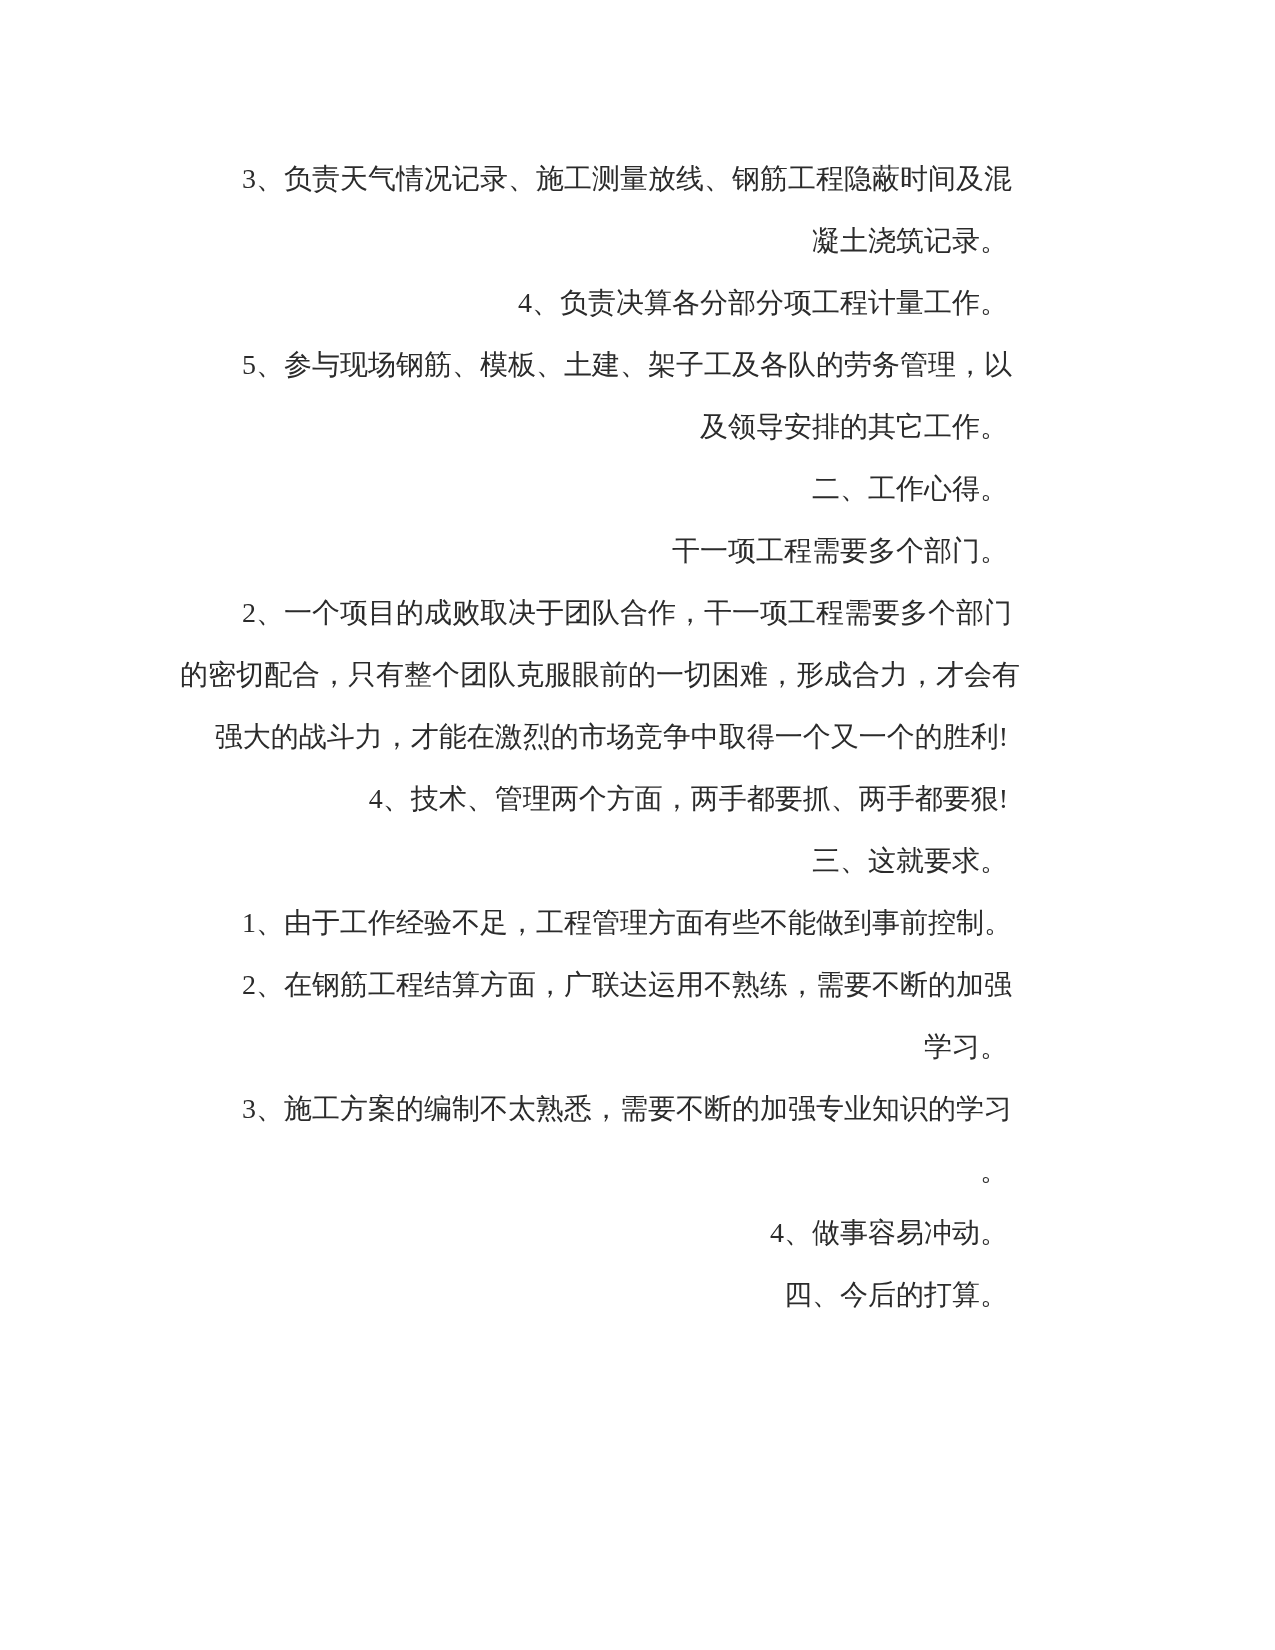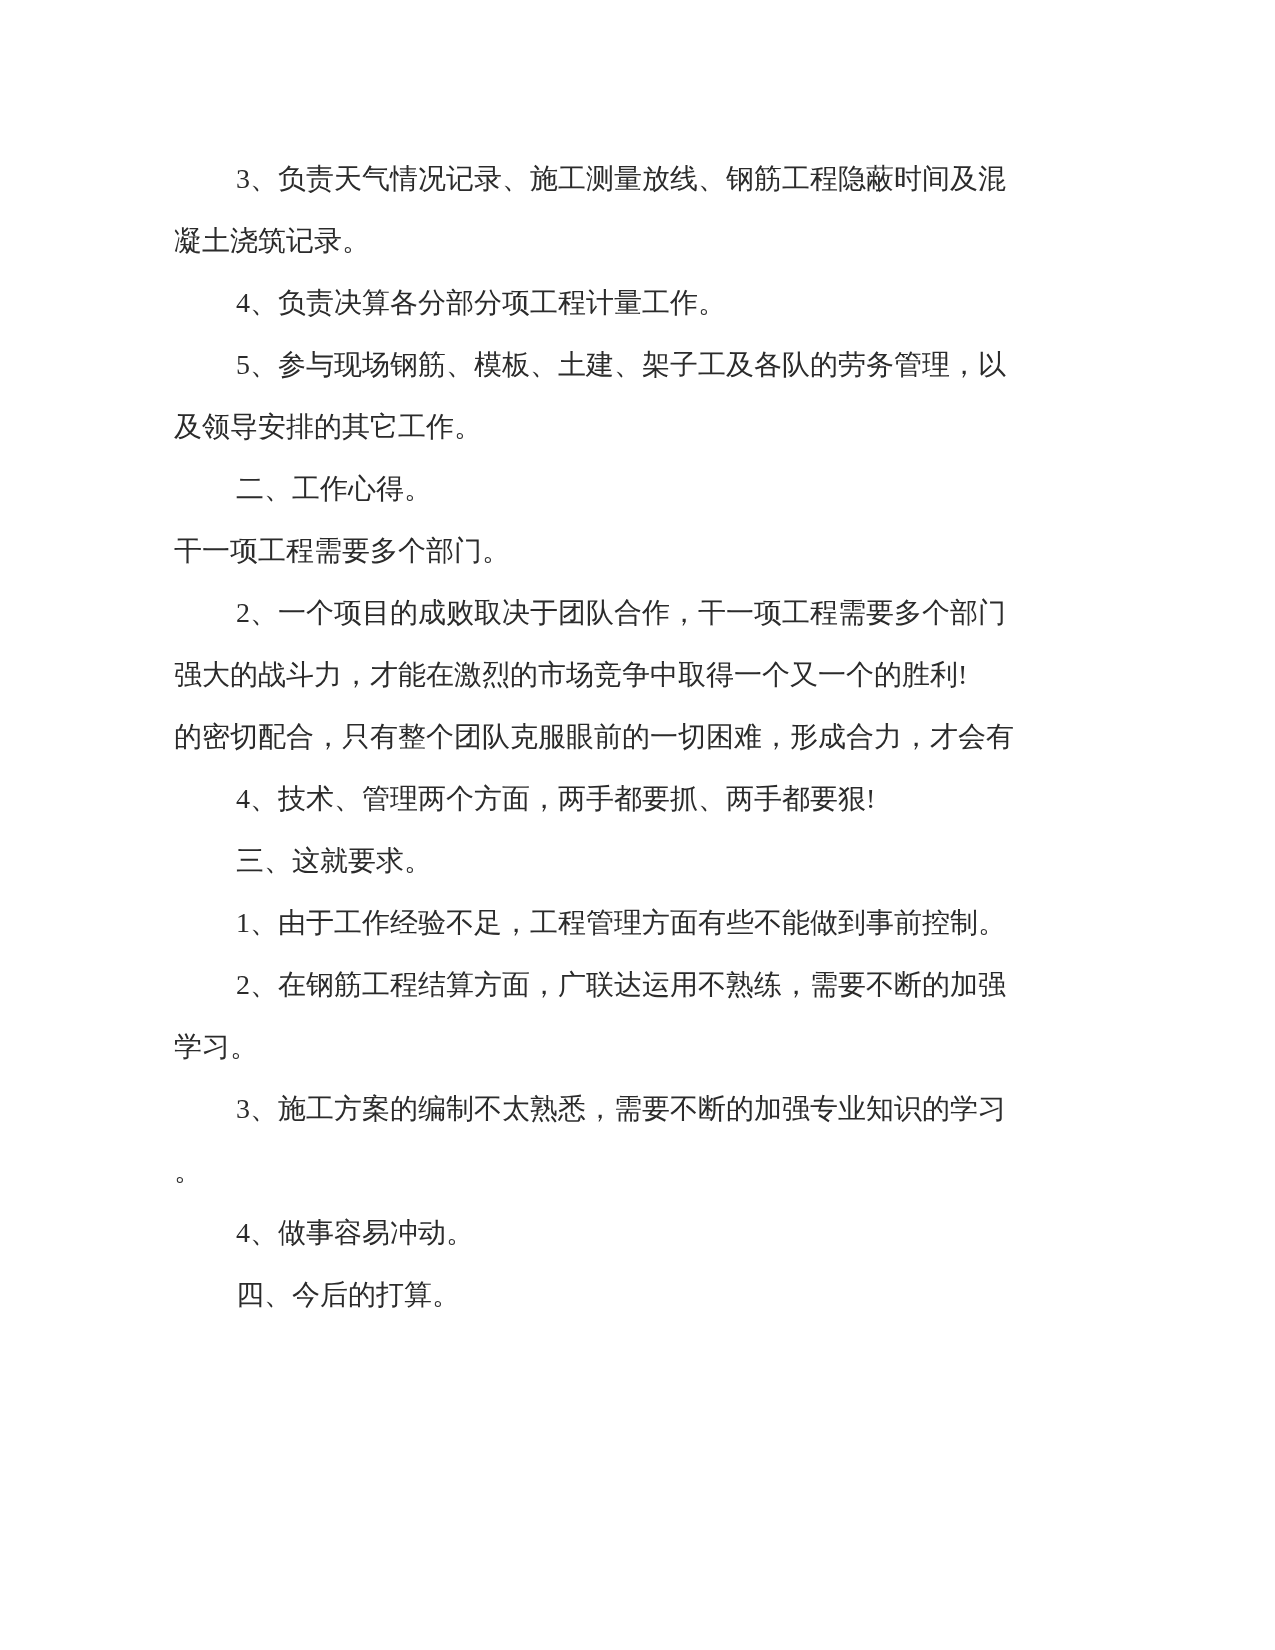--- a/index.html
+++ b/index.html
@@ -9,31 +9,31 @@
   }
   .page {
     position: relative;
     width: 1275px;
     height: 1650px;
     background: #ffffff;
     overflow: hidden;
   }
   .doc {
     position: absolute;
-    left: 174px;
+    left: 180px;
     top: 148px;
     width: 828px;
     font-family: "Liberation Serif", "DejaVu Serif", serif;
     font-size: 28px;
     line-height: 62px;
     color: #2b2b2b;
     font-weight: 300;
   }
   .line {
-    text-align: left;
+    text-align: right;
     white-space: nowrap;
   }
   .line.indent {
     text-indent: 62px;
   }
   .line.j {
     text-align: justify;
     text-align-last: justify;
   }
 </style>
@@ -43,22 +43,22 @@
 <div class="page">
   <div class="doc">
       <div class="line indent j">3、负责天气情况记录、施工测量放线、钢筋工程隐蔽时间及混</div>
       <div class="line">凝土浇筑记录。</div>
       <div class="line indent">4、负责决算各分部分项工程计量工作。</div>
       <div class="line indent j">5、参与现场钢筋、模板、土建、架子工及各队的劳务管理，以</div>
       <div class="line">及领导安排的其它工作。</div>
       <div class="line indent">二、工作心得。</div>
       <div class="line">干一项工程需要多个部门。</div>
       <div class="line indent j">2、一个项目的成败取决于团队合作，干一项工程需要多个部门</div>
+      <div class="line j">的密切配合，只有整个团队克服眼前的一切困难，形成合力，才会有</div>
       <div class="line">强大的战斗力，才能在激烈的市场竞争中取得一个又一个的胜利!</div>
-      <div class="line j">的密切配合，只有整个团队克服眼前的一切困难，形成合力，才会有</div>
       <div class="line indent">4、技术、管理两个方面，两手都要抓、两手都要狠!</div>
       <div class="line indent">三、这就要求。</div>
       <div class="line indent">1、由于工作经验不足，工程管理方面有些不能做到事前控制。</div>
       <div class="line indent j">2、在钢筋工程结算方面，广联达运用不熟练，需要不断的加强</div>
       <div class="line">学习。</div>
       <div class="line indent j">3、施工方案的编制不太熟悉，需要不断的加强专业知识的学习</div>
       <div class="line">。</div>
       <div class="line indent">4、做事容易冲动。</div>
       <div class="line indent">四、今后的打算。</div>
     </div>

